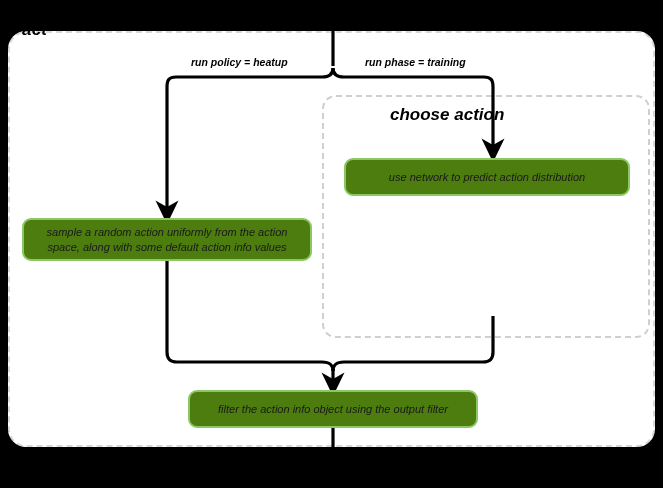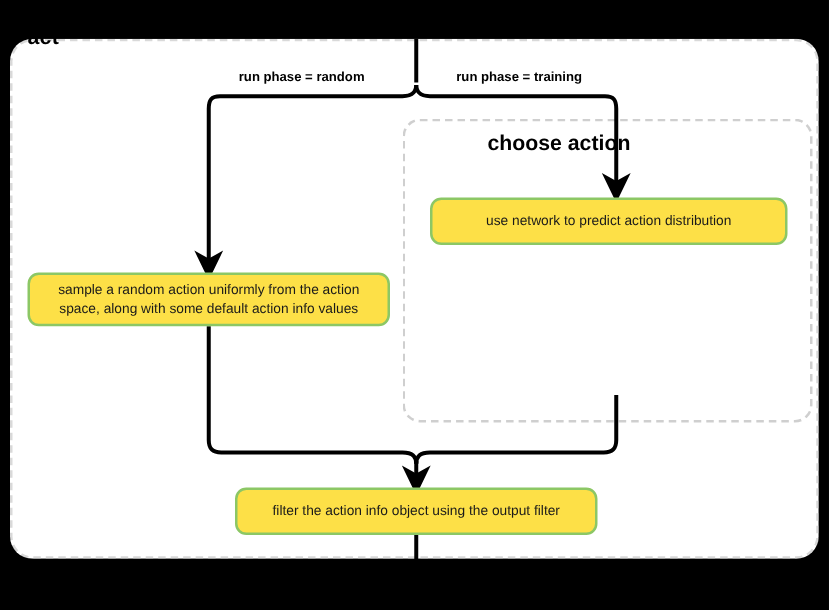--- a/index.html
+++ b/index.html
@@ -12,20 +12,21 @@
     height: 488px;
     overflow: hidden;
     font-family: "Liberation Sans", sans-serif;
   }
 
   #canvas {
     position: relative;
     width: 663px;
     height: 488px;
     background: #000000;
+    font-style: italic;
   }
 
   
   .act-panel {
     position: absolute;
     left: 8px;
     top: 31px;
     width: 647px;
     height: 416px;
     background: #ffffff;
@@ -66,21 +67,21 @@
     font-weight: bold;
     line-height: 21px;
     color: #000000;
     margin-left: 48px;
   }
 
   
   .gbox {
     position: absolute;
     box-sizing: border-box;
-    background: #fde047;
+    background: #4d7c0f;
     border: 2px solid #8cc765;
     border-radius: 9px;
     display: flex;
     align-items: center;
     justify-content: center;
     text-align: center;
     font-size: 11px;
     line-height: 15px;
     color: #1a1a1a;
     padding: 2px 10px;
@@ -140,21 +141,21 @@
 
     <path d="M167,261 L167,352 C167,359 170,362 177,362 L322,362 C331,362 333,366 333,371" stroke="#000000" stroke-width="3.2" fill="none"></path>
 
     <path d="M493,316 L493,352 C493,359 490,362 483,362 L344,362 C335,362 333,366 333,371" stroke="#000000" stroke-width="3.2" fill="none"></path>
 
     <path d="M333,369 L333,384" stroke="#000000" stroke-width="3.2" fill="none" marker-end="url(#arrowhead)"></path>
 
     <path d="M333,428 L333,488" stroke="#000000" stroke-width="3.2" fill="none"></path>
   </svg>
 
-  <div class="edge-label lbl-heatup">run phase = random</div>
+  <div class="edge-label lbl-heatup">run policy = heatup</div>
 
   <div class="edge-label lbl-training">run phase = training</div>
 
   <div class="gbox box-sample">
     <span>sample a random action uniformly from the action space, along with some default action info values</span>
   </div>
 
   <div class="gbox box-usenet">
     <span>use network to predict action distribution</span>
   </div>

